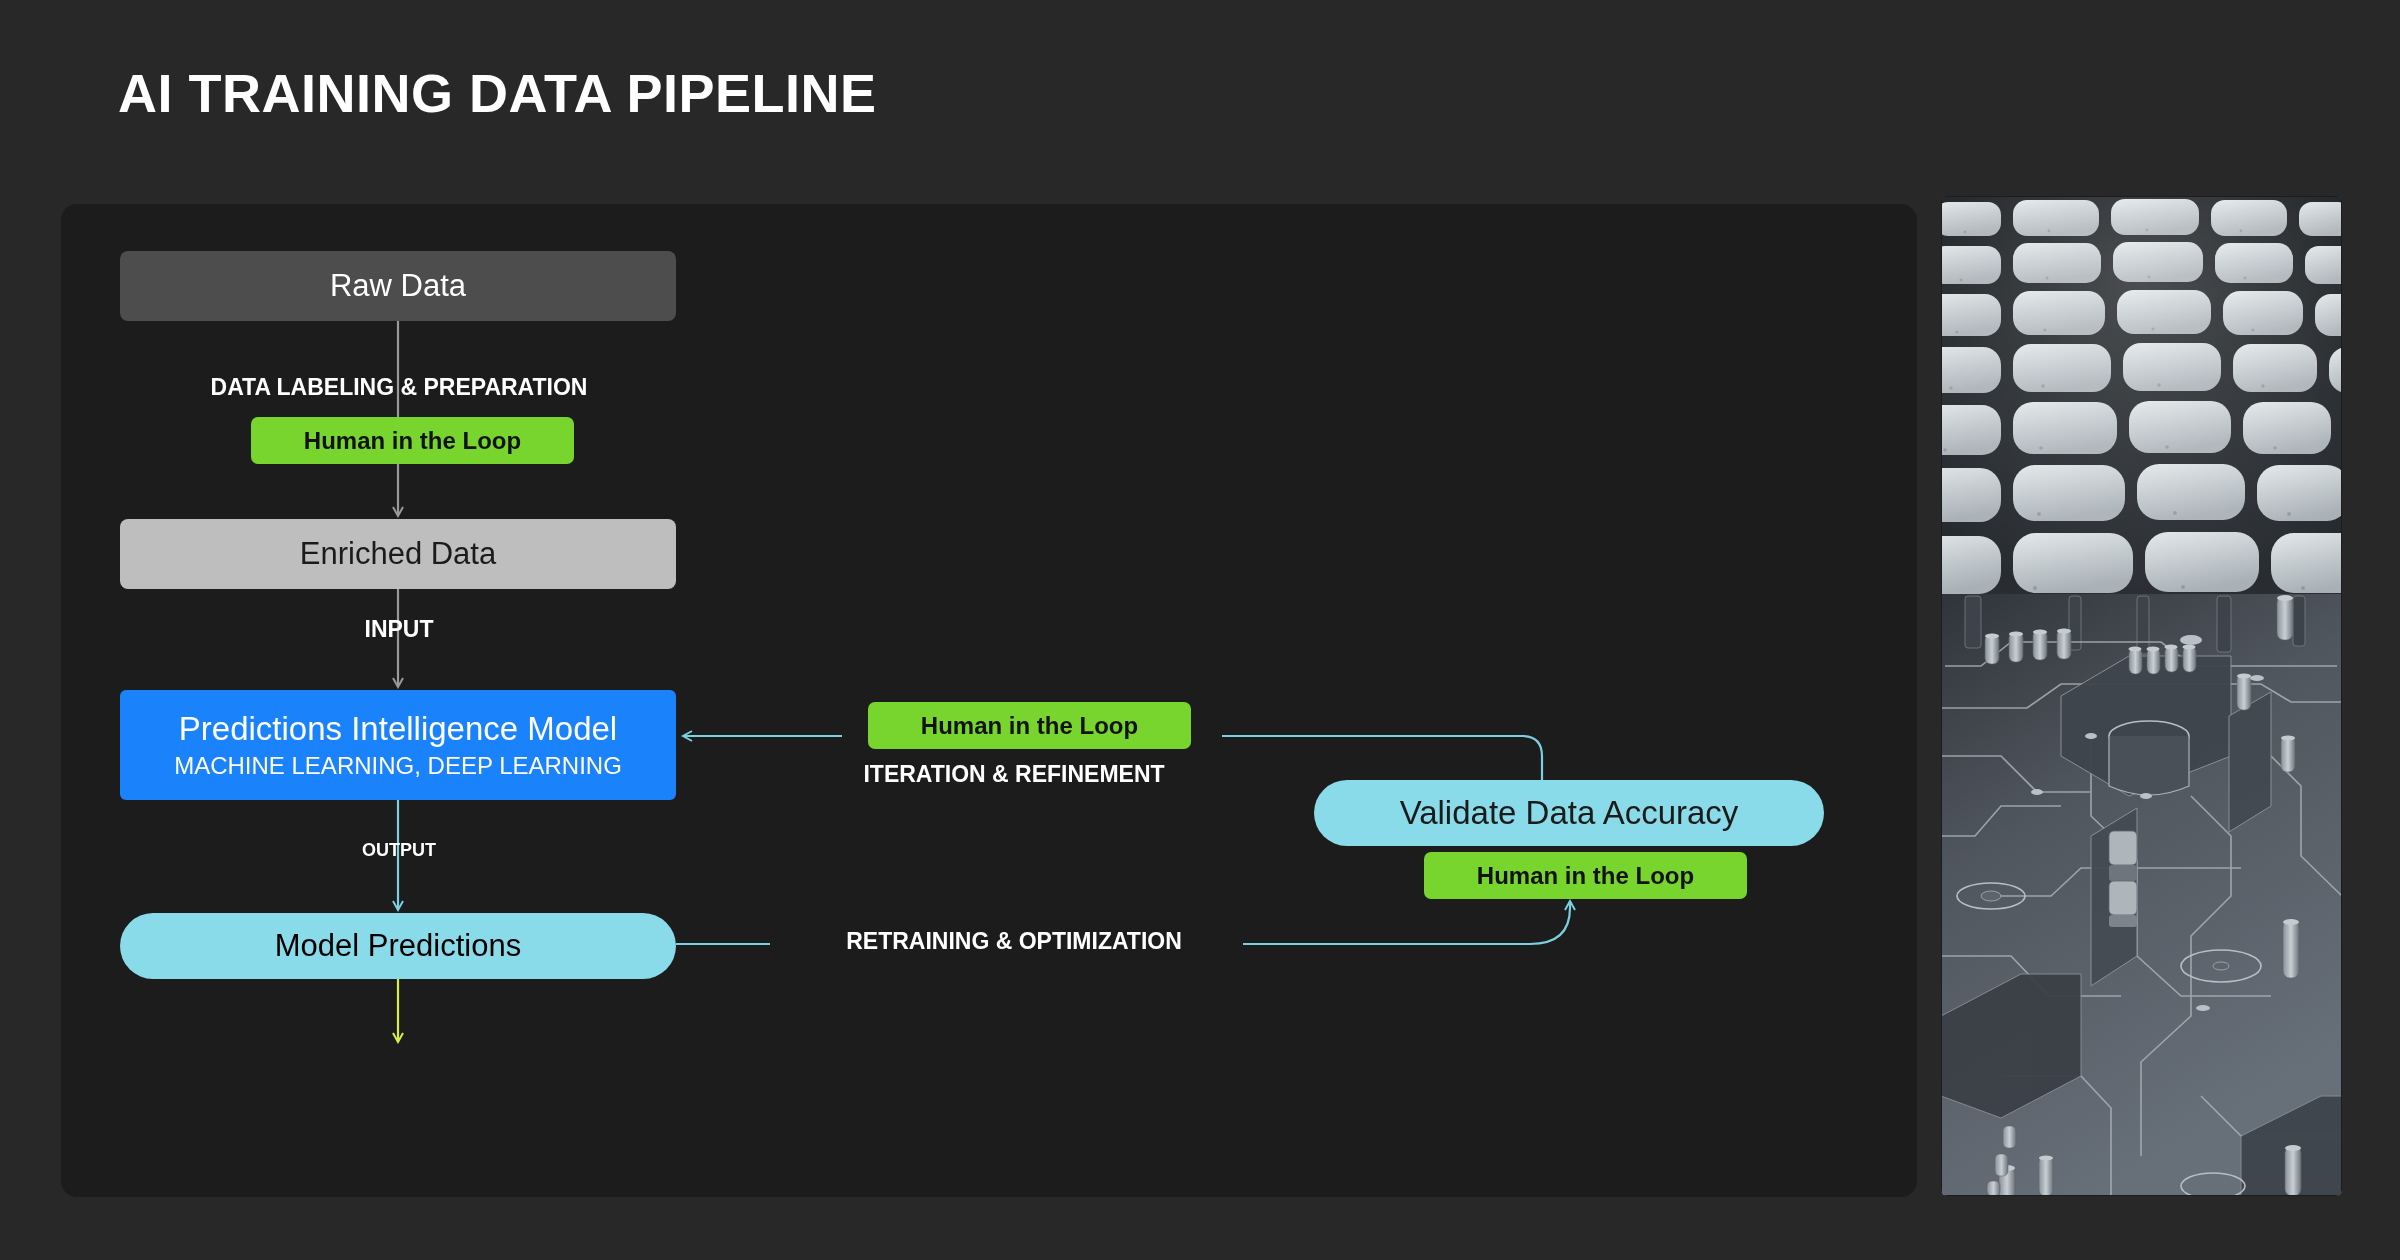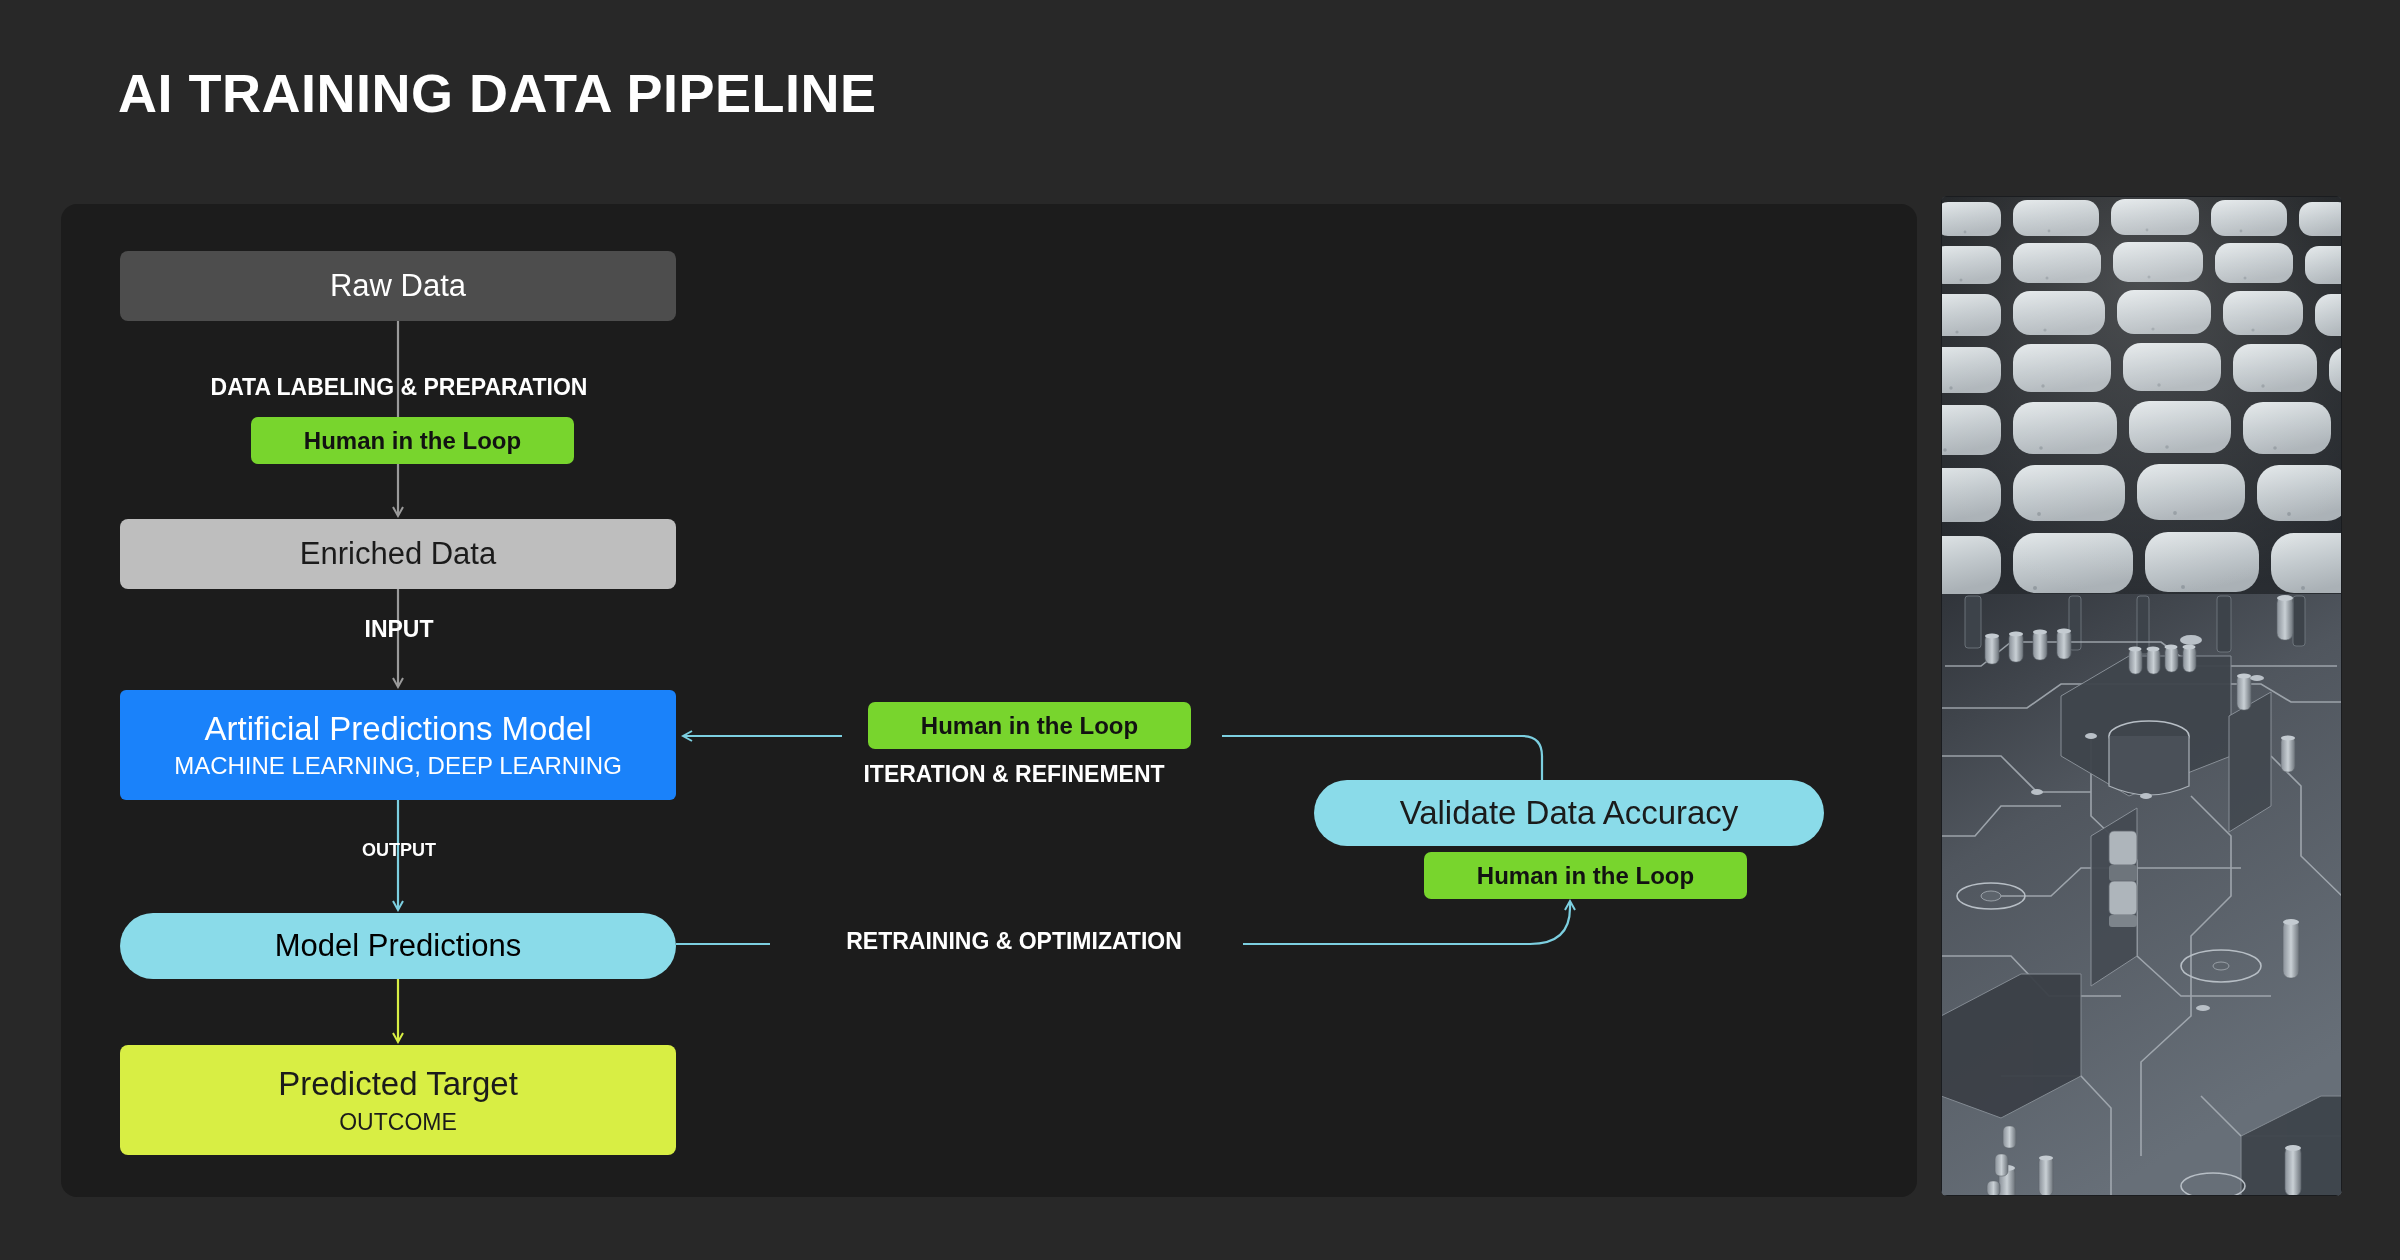--- a/index.html
+++ b/index.html
@@ -177,32 +177,28 @@
 
   <div class="node node-raw">
     <div class="title">Raw Data</div>
   </div>
 
   <div class="node node-enriched">
     <div class="title">Enriched Data</div>
   </div>
 
   <div class="node node-ai">
-    <div class="title">Artificial Predictions Model</div>
+    <div class="title">Predictions Intelligence Model</div>
     <div class="sub">MACHINE LEARNING, DEEP LEARNING</div>
   </div>
 
   <div class="node node-predictions">
     <div class="title">Model Predictions</div>
   </div>
 
-  <div class="node node-target">
-    <div class="title">Predicted Target</div>
-    <div class="sub">OUTCOME</div>
-  </div>
 
   <div class="node node-validate">
     <div class="title">Validate Data Accuracy</div>
   </div>
 
   <div class="badge badge-hitl-1">
     <span>Human in the Loop</span>
   </div>
   <div class="badge badge-hitl-2">
     <span>Human in the Loop</span>

